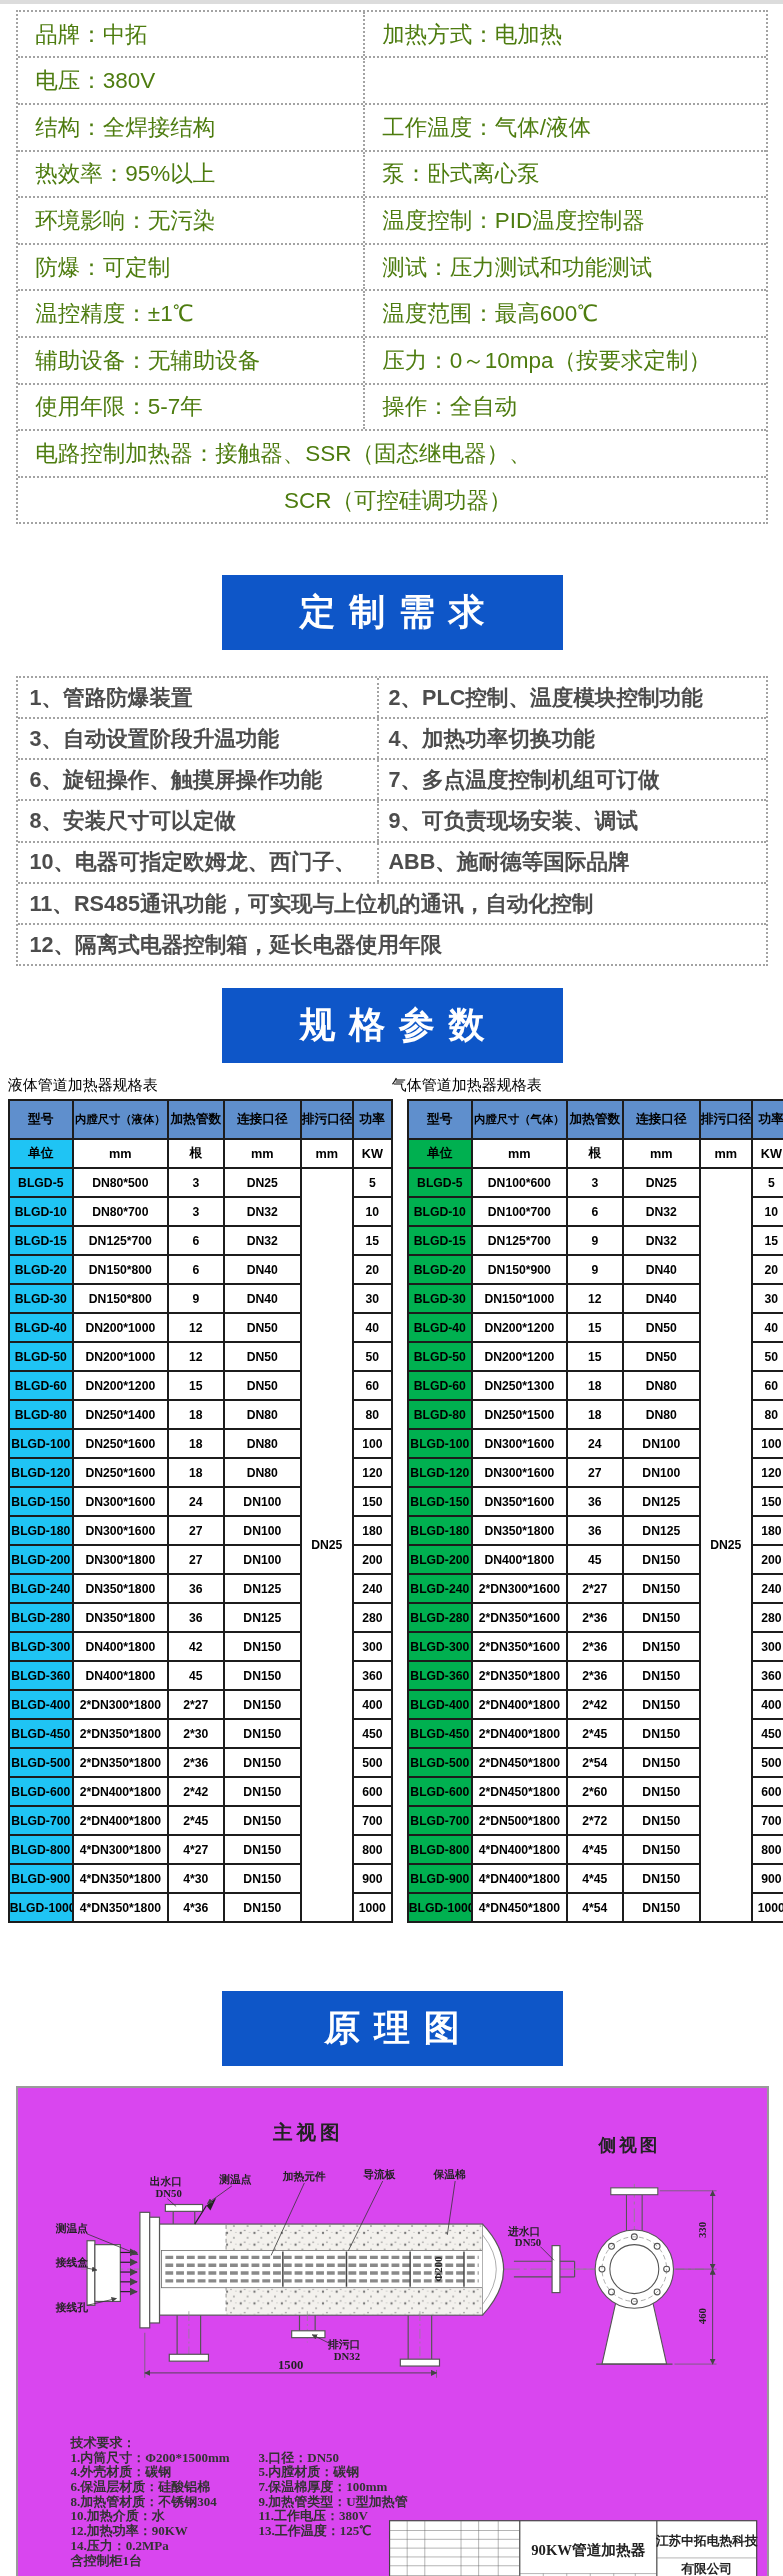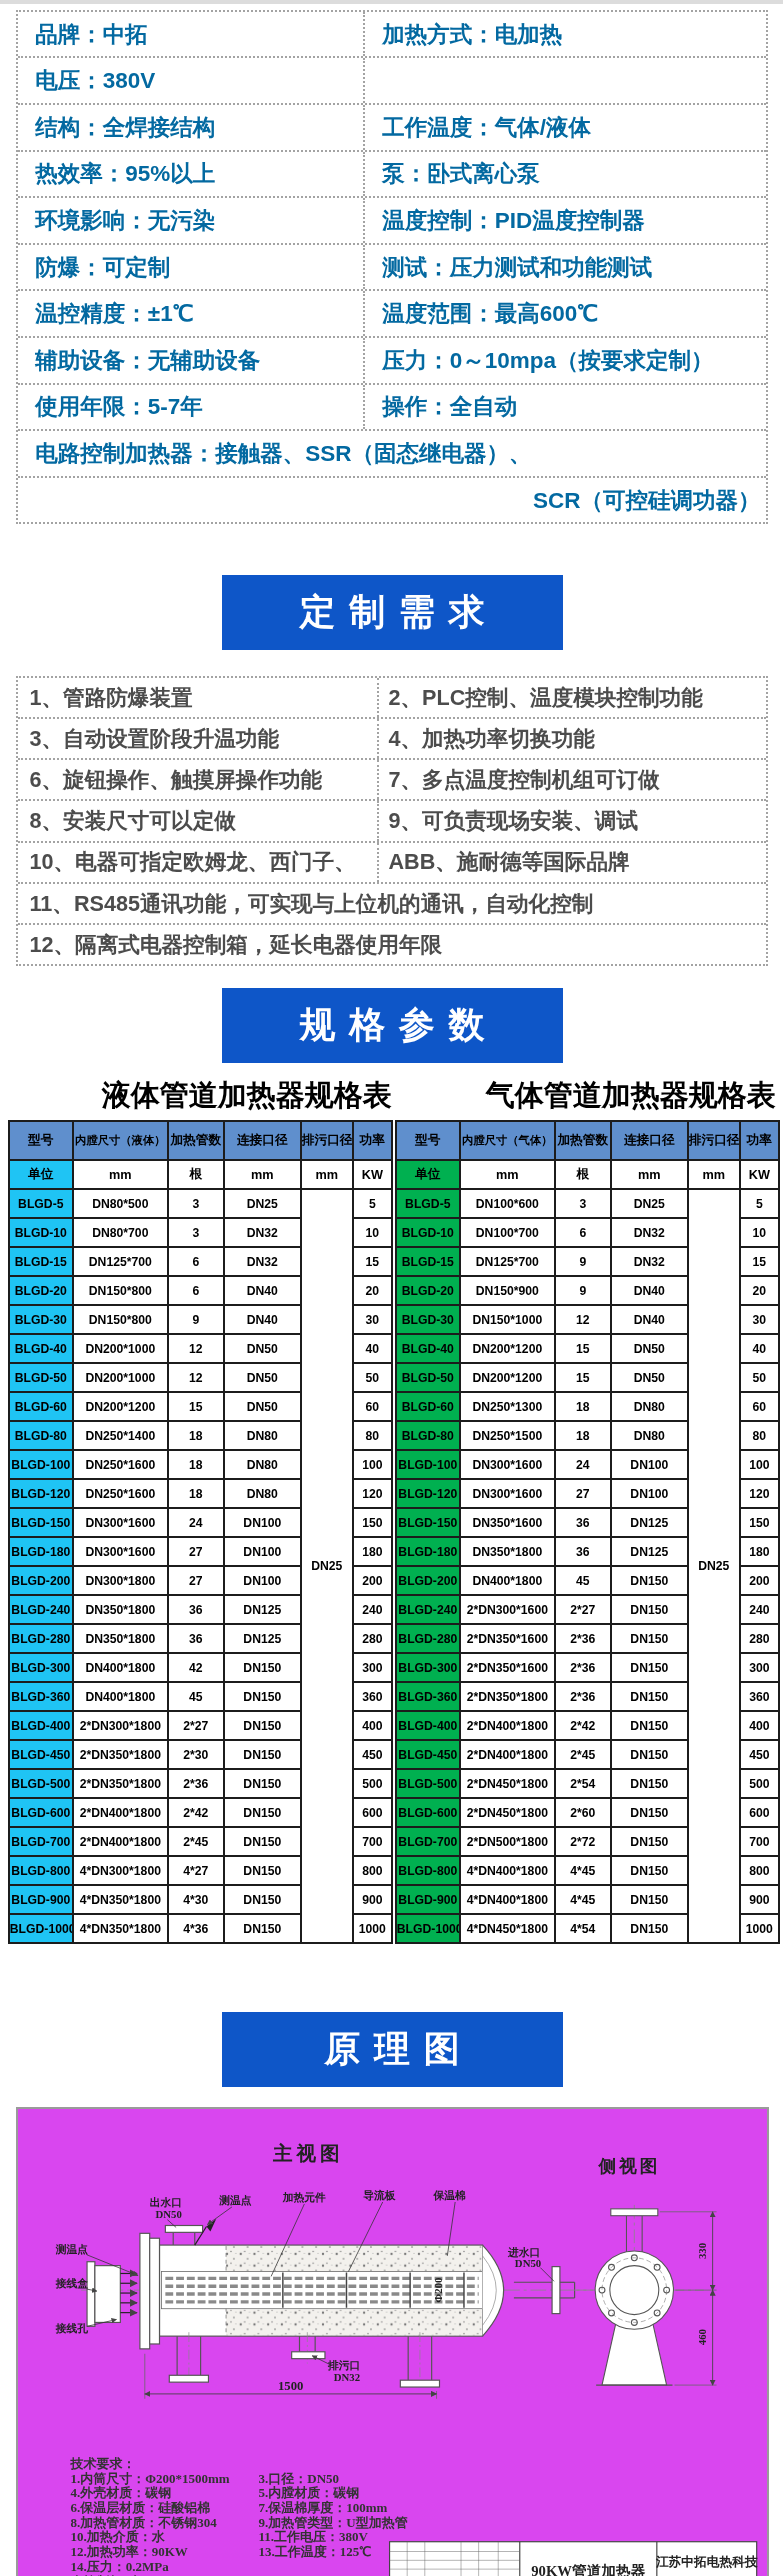--- a/index.html
+++ b/index.html
@@ -1,43 +1,43 @@
 <!DOCTYPE html>
 <html style="--banner-bg: #0e56c8; --header-bg: #5f8fcd; --liquid-accent: #1fc4f4; --gas-accent: #00b050;"><head>
 <meta charset="utf-8">
 <style>
   *{box-sizing:border-box;margin:0;padding:0}
   html,body{background:#fff}
   body{width:784px;font-family:"Liberation Sans",sans-serif}
   .strip{height:3.9px;background:#dcdcdc}
   
-  .toptbl{margin:5.9px 15.7px 0;border:2px dotted #a3a3a3;color:#0369a1;font-weight:700;font-size:22.5px}
+  .toptbl{margin:5.9px 15.7px 0;border:2px dotted #a3a3a3;color:#4d7c0f;font-weight:400;font-size:22.5px}
   .trow{display:flex;border-bottom:2px dotted #a3a3a3}
   .tcell{padding:7.8px 5.9px 7.8px 17.6px;line-height:29px}
   .tcell.l{width:347px;border-right:2px dotted #a3a3a3}
   .tcell.r{flex:1}
   .tfull{padding:7.8px 5.9px 7.8px 17.6px;line-height:29px;border-bottom:2px dotted #a3a3a3}
-  .tfull.center{text-align:right;border-bottom:none}
+  .tfull.center{text-align:center;border-bottom:none}
   
   .banner{width:341px;height:75px;margin:51px auto 0;background:var(--banner-bg,#0e56c8);color:#fff;
           display:flex;align-items:center;justify-content:center;font-size:36px;font-weight:700;
           letter-spacing:13.7px;padding-left:13.7px}
   .banner.mt22{margin-top:21.6px}.banner.mt66{margin-top:68px}
   
   .custtbl{margin:25.5px 15.7px 0;border:2px dotted #a3a3a3;color:#4c4c4c;font-weight:700;font-size:21.6px}
   .crow{display:flex;border-bottom:2px dotted #a3a3a3}
   .ccell{padding:5.9px 3.9px 5.9px 11.8px;line-height:27.4px}
   .ccell.l{width:361px;border-right:2px dotted #a3a3a3}
   .ccell.r{flex:1;padding-left:9.8px}
   .cfull{padding:5.9px 3.9px 5.9px 11.8px;line-height:27.4px;border-bottom:2px dotted #a3a3a3}
   .cfull:last-child{border-bottom:none}
   
   .spec-titles{display:flex;margin:13.7px 7.8px 0}
-  .spec-titles .st{width:384px;text-align:right;font-size:29px;font-weight:700;color:#000}
-  .tables{display:flex;margin:3.9px 7.8px 0;gap:2px}
+  .spec-titles .st{width:384px;text-align:left;font-size:15px;font-weight:400;color:#000}
+  .tables{display:flex;margin:3.9px 7.8px 0;gap:14px}
   table.spec{border-collapse:collapse;width:383px;table-layout:fixed;text-align:center;font-weight:700;color:#000}
   .spec th,.spec td{border:2px solid #1c1c1c;padding:0;overflow:hidden;white-space:nowrap}
   .spec thead th{background:var(--header-bg,#5f8fcd);height:39px;font-size:12.7px}
   .spec thead th.sz{font-size:11.3px}
   .spec tr.unit td{height:29px;font-size:12.7px}
   .spec tbody td{height:29px;font-size:12.2px}
   td.acc-cy{background:var(--liquid-accent,#1fc4f4)}
   td.acc-gn{background:var(--gas-accent,#00b050)}
   
   .drawbox{margin:19.6px auto 7.8px;width:753px;height:517px;border:2px solid #9a9a9a;position:relative;background:#d946ef}

